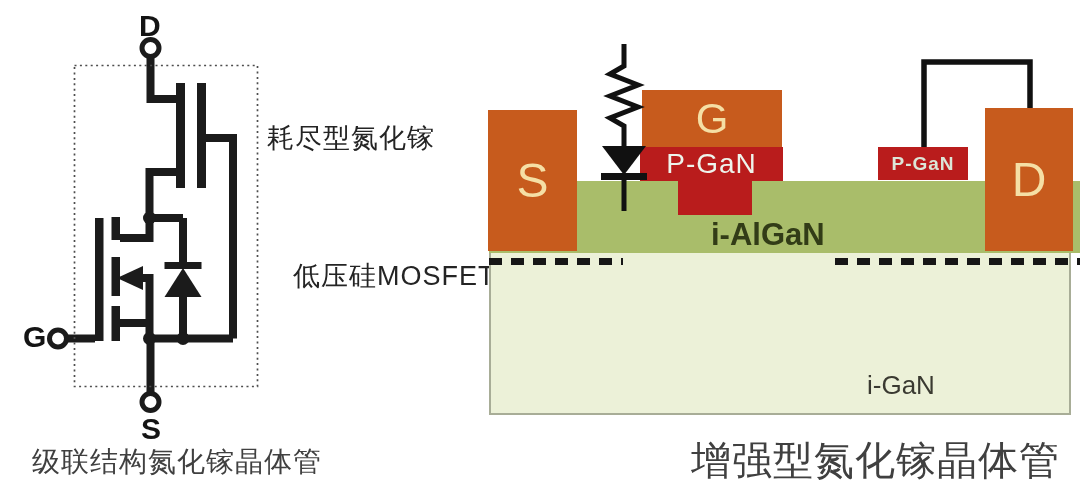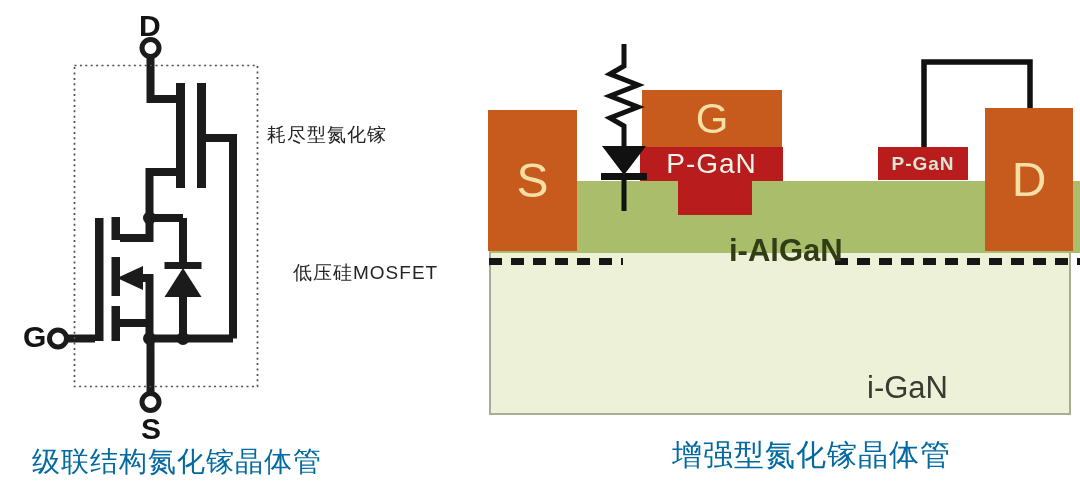--- a/index.html
+++ b/index.html
@@ -4,39 +4,39 @@
 <style>
   html,body{margin:0;padding:0;background:#ffffff;}
   .canvas{
     position:relative;width:1080px;height:485px;background:#ffffff;overflow:hidden;
     font-family:"Liberation Sans","DejaVu Sans",sans-serif;color:#222;
   }
   .abs{position:absolute;}
   .txt{position:absolute;white-space:nowrap;line-height:1;}
   
   .term-label{font-size:30px;font-weight:600;color:#141414;}
-  .annot{font-size:19px;color:#242424;letter-spacing:1px;}
-  .caption{font-size:28px;color:#0369a1;letter-spacing:1px;}
+  .annot{font-size:27px;color:#242424;letter-spacing:1px;}
+  .caption{font-size:28px;color:#404040;letter-spacing:1px;}
   .edge-artifact{left:-7px;top:206px;font-size:25px;color:#4a4a4a;}
   
   .block{position:absolute;display:flex;align-items:center;justify-content:center;}
   .orange{background:#c75b1d;}
   .teal{background:#b91c1c;}
   .contact-letter{color:#f5dfa5;}
   .pgan-label{color:#eef4ec;font-size:28px;letter-spacing:1px;}
   .pgan-label-sm{color:#dce6d7;font-size:19px;font-weight:600;letter-spacing:1px;}
   .band-algan{left:489px;top:181px;width:591px;height:72px;background:#a9bd6a;}
   .box-gan{
     left:489px;top:253px;width:578px;height:160px;background:#ecf1d8;
     border-left:2px solid #a8ad97;border-right:2px solid #a8ad97;border-bottom:2px solid #a8ad97;
   }
   .dash2deg{position:absolute;top:258px;height:7px;
     background:repeating-linear-gradient(90deg,#161616 0 13px,rgba(0,0,0,0) 13px 22px);}
   .lbl-algan{left:729px;top:219px;font-size:31px;font-weight:600;color:#323c17;}
-  .lbl-gan{left:867px;top:372px;font-size:31px;color:#3a3a31;}
+  .lbl-gan{left:867px;top:372px;font-size:26px;color:#3a3a31;}
   svg{position:absolute;left:0;top:0;}
 </style>
 </head>
 <body>
 
 <div class="canvas">
 
   <section class="abs" style="left:0;top:0;width:480px;height:485px;">
 
     <svg width="480" height="485" viewBox="0 0 480 485">
@@ -131,19 +131,19 @@
     </div>
 
     <svg width="600" height="485" viewBox="0 0 600 485">
       <path d="M444 147 V62 H550 V108" stroke="#111111" stroke-width="5.5" fill="none"></path>
       <path d="M144 44 V66 L130 74 L158 85 L130 96 L158 107 L130 118 L144 126 V146" stroke="#111111" stroke-width="5" fill="none"></path>
       <polygon points="122,146 166,146 144,175" fill="#111111"></polygon>
       <rect x="121" y="173" width="46" height="7" fill="#111111"></rect>
       <path d="M144 180 V211" stroke="#111111" stroke-width="5" fill="none"></path>
     </svg>
 
-    <span class="txt lbl-algan" style="left:249px;margin-top:16px;">i-AlGaN</span>
+    <span class="txt lbl-algan" style="left:231px;">i-AlGaN</span>
     <span class="txt lbl-gan" style="left:387px;">i-GaN</span>
 
-    <span class="txt caption" style="left:192px;top:440px;font-size:30px;">增强型氮化镓晶体管</span>
+    <span class="txt caption" style="left:211px;top:440px;font-size:40px;">增强型氮化镓晶体管</span>
   </section>
 
 </div>
 
 </body></html>

